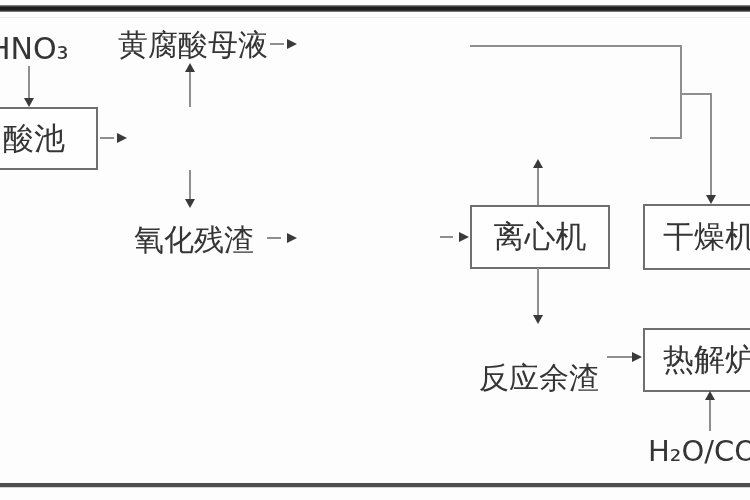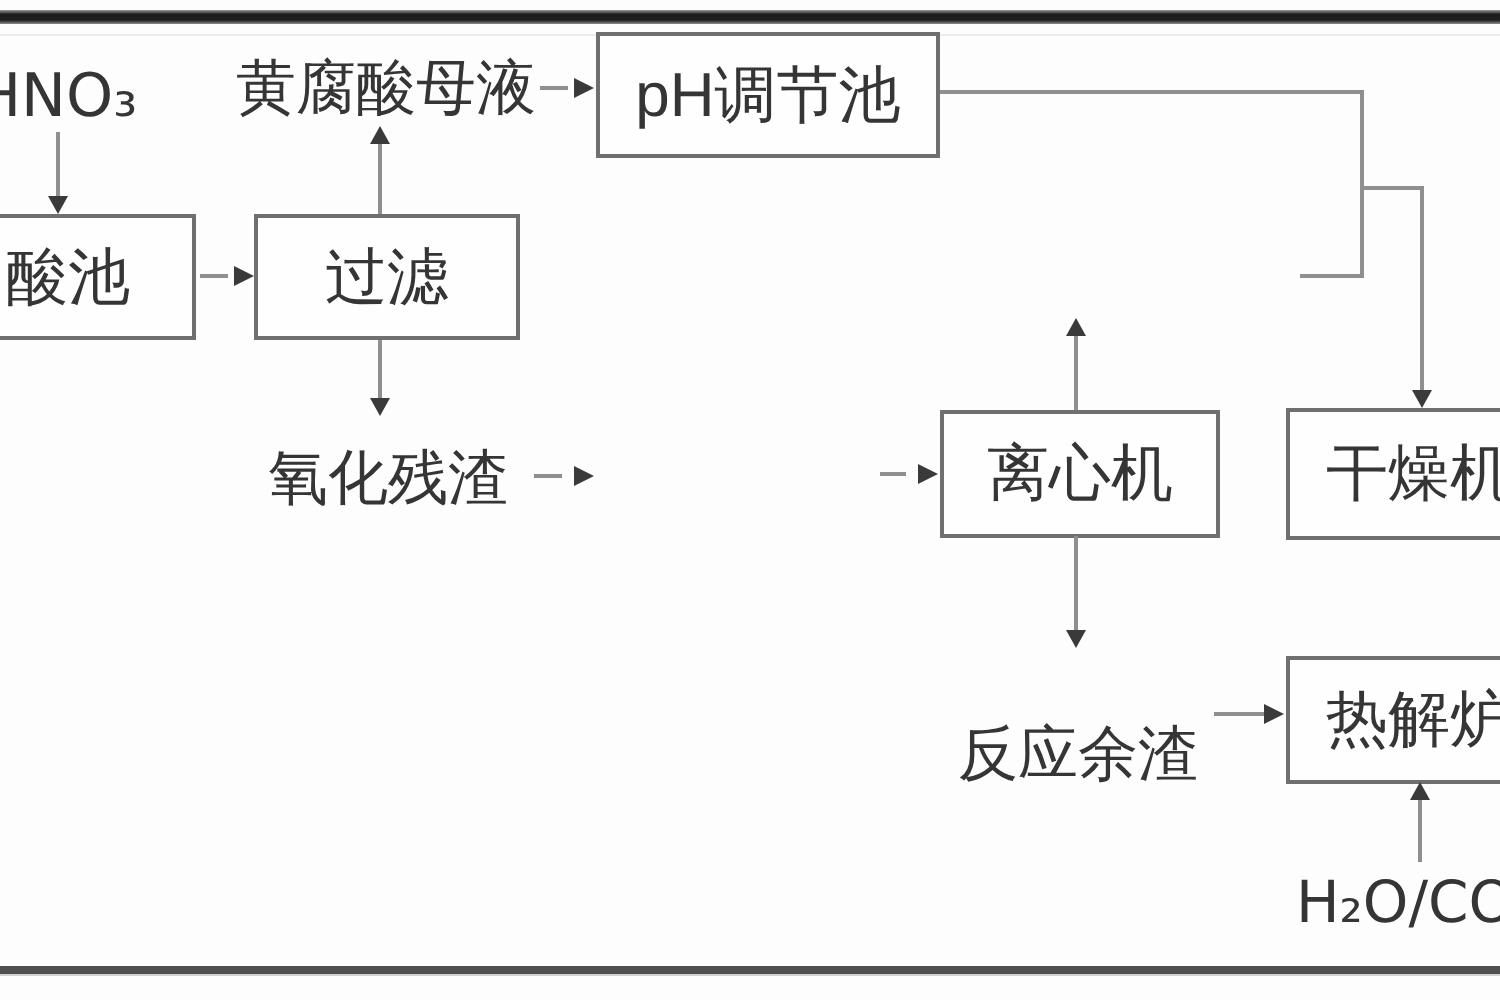--- a/index.html
+++ b/index.html
@@ -37,22 +37,20 @@
   <div class="hairline"></div>
   <div class="bar-bottom"></div>
 
   <div class="lbl chem" style="left:-12px;top:32px;font-size:30px;">HNO₃</div>
   <div class="lbl" style="left:118px;top:28px;">黄腐酸母液</div>
   <div class="lbl" style="left:134px;top:223px;">氧化残渣</div>
   <div class="lbl" style="left:479px;top:361px;">反应余渣</div>
   <div class="lbl chem" style="left:648px;top:435px;">H₂O/CO₂</div>
 
   <div class="node" style="left:-30px;top:107px;width:128px;height:63px;">酸池</div>
-  <div class="node" style="left:127px;top:107px;width:133px;height:63px;">过滤</div>
-  <div class="node" style="left:298px;top:16px;width:172px;height:63px;">pH调节池</div>
   <div class="node" style="left:470px;top:205px;width:140px;height:64px;">离心机</div>
   <div class="node alignleft" style="left:643px;top:204px;width:158px;height:66px;">干燥机</div>
   <div class="node alignleft" style="left:643px;top:328px;width:158px;height:64px;">热解炉</div>
 
   <div class="vl" style="left:28px;top:66px;height:33px;"></div>
   <div class="arr d" style="left:24px;top:98px;"></div>
 
   <div class="hl" style="left:100px;top:137px;width:14px;"></div>
   <div class="arr r" style="left:117px;top:133px;"></div>
 

